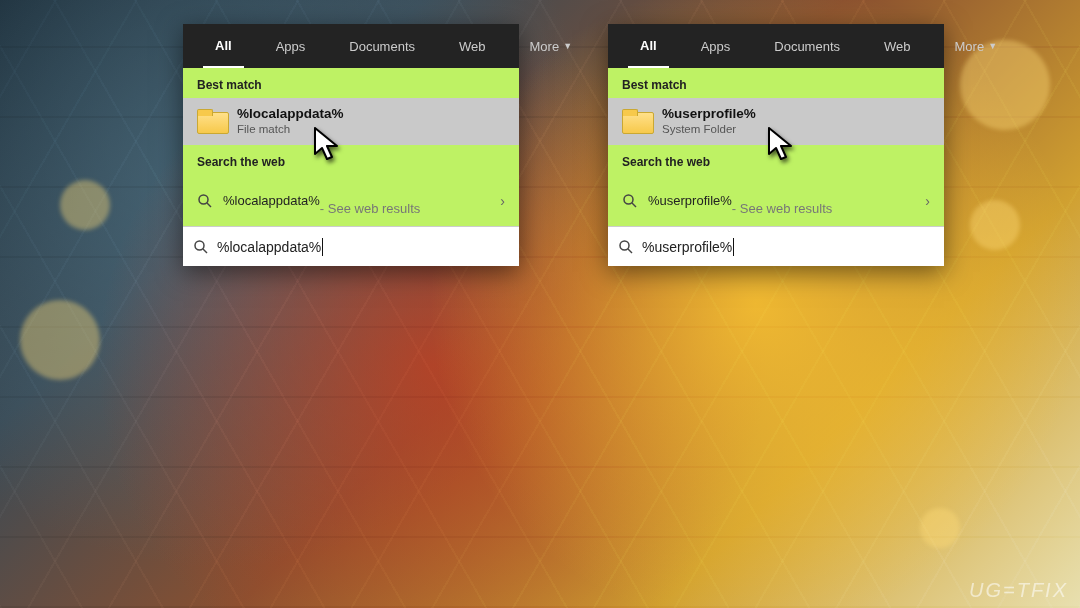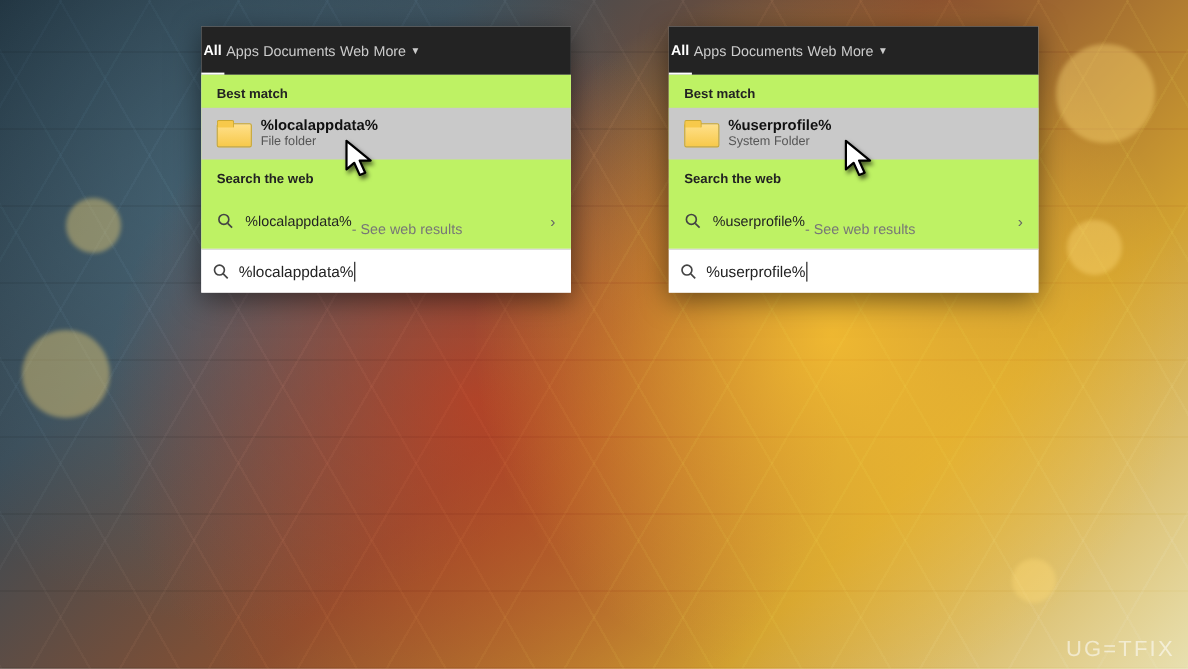--- a/index.html
+++ b/index.html
@@ -37,21 +37,21 @@
     box-shadow: 0 6px 24px rgba(0,0,0,0.5);
     display:flex; flex-direction:column;
   }
   .panel.left { left: 183px; }
   .panel.right { left: 608px; }
 
   .tabs {
     display:flex; align-items:center; height:44px; background:#232323; color:#ddd;
     font-size:13px;
   }
-  .tab { padding:0 2px; height:100%; display:flex; align-items:center; cursor:pointer; color:#ccc;}
+  .tab { padding:0 12px; height:100%; display:flex; align-items:center; cursor:pointer; color:#ccc;margin-left:20px;}
   .tab.active { color:#fff; border-bottom:2px solid #fff; font-weight:600;}
   .tab .chev { margin-left:4px; font-size:9px;}
   .body { background:#bef264; flex:1; height:473px; position:relative;}
   .section-label { font-size:12px; font-weight:600; color:#222; padding:10px 14px 6px;}
   .best-match {
     display:flex; align-items:center; padding:8px 14px 10px; background:#c9c9c9;
     gap:10px; cursor:pointer;
   }
   .folder-icon {
     width:30px; height:24px; position:relative; flex:none;
@@ -83,21 +83,21 @@
   }
   @keyframes blink { 50% { opacity:0; } }
 
   .cursor {
     position:absolute; width:30px; height:40px; pointer-events:none;
     filter: drop-shadow(2px 3px 2px rgba(0,0,0,0.6));
   }
 
   .watermark{
     position:absolute; right:12px; bottom:6px; color:rgba(255,255,255,0.55);
-    font-size:20px; letter-spacing:2px; font-weight:300; text-align:center;
+    font-size:20px; letter-spacing:2px; font-weight:300; font-style:italic;text-align:center;
   }
   svg{display:block;}
 </style>
 </head>
 <body>
 
 <div class="hex-overlay"></div>
 <div class="bokeh b1"></div>
 <div class="bokeh b2"></div>
 <div class="bokeh b3"></div>
@@ -114,21 +114,21 @@
         <span>More</span>
         <span class="chev">▼</span>
       </div>
   </div>
   <div class="body">
     <div class="section-label">Best match</div>
     <div class="best-match">
       <div class="folder-icon"></div>
       <div class="bm-text">
         <div class="title">%localappdata%</div>
-        <div class="sub">File folder</div>
+        <div class="sub">File match</div>
       </div>
     </div>
     <div class="section-label">Search the web</div>
     <div class="web-row">
       <span class="mag">
         <svg viewBox="0 0 16 16" width="16" height="16">
             <circle cx="6.5" cy="6.5" r="4.5" fill="none" stroke="currentColor" stroke-width="1.5"></circle>
             <line x1="10" y1="10" x2="14" y2="14" stroke="currentColor" stroke-width="1.5"></line>
           </svg>
       </span>

